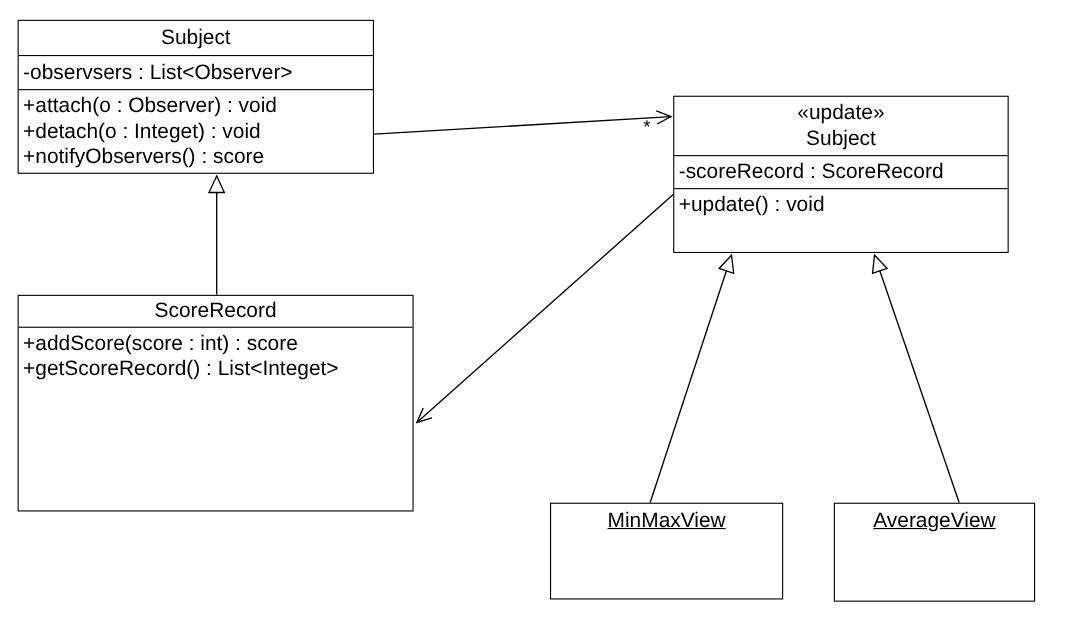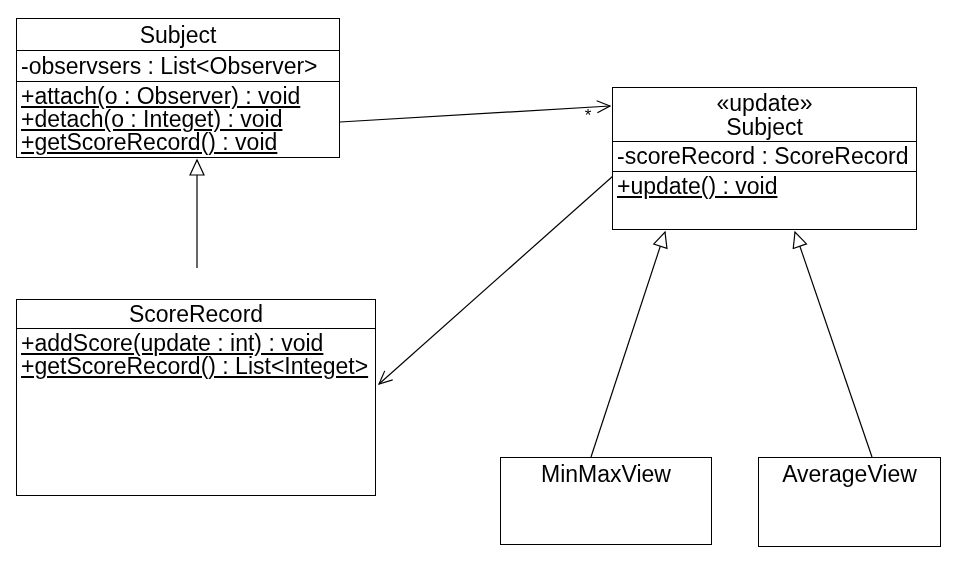--- a/index.html
+++ b/index.html
@@ -27,51 +27,51 @@
     display: flex;
     flex-direction: column;
   }
   .compartment { box-sizing: border-box; overflow: hidden; }
   .compartment + .compartment { border-top: 1.4px solid #000000; }
   .title {
     text-align: center;
     display: flex;
     flex-direction: column;
     justify-content: center;
-    font-size: 23px;
+    font-size: 19px;
     line-height: 24px;
   }
   .attrs {
     display: flex;
     flex-direction: column;
     justify-content: center;
     padding: 0 4px;
   }
-  .methods { flex: 1; padding: 3px 4px; text-decoration: underline; }
-  .member { font-size: 23px; line-height: 23px; white-space: nowrap; }
+  .methods { flex: 1; padding: 3px 4px; }
+  .member { font-size: 19px; line-height: 23px; white-space: nowrap; }
 
   
   #cls-subject { left: 16px; top: 18px; width: 324px; height: 140px; }
   #cls-subject .title { height: 31px; }
   #cls-subject .attrs { height: 31px; }
 
   
   #cls-observer { left: 612px; top: 87px; width: 305px; height: 143px; }
   #cls-observer .title { height: 53px; }
   #cls-observer .attrs { height: 30px; }
 
   
-  #cls-scorerecord { left: 16px; top: 268px; width: 360px; height: 197px; margin-top: 31px; }
+  #cls-scorerecord { left: 16px; top: 268px; width: 360px; height: 197px; }
   #cls-scorerecord .title { height: 28px; }
   #cls-scorerecord .attrs { height: 30px; }
 
   
   #cls-minmaxview { left: 500px; top: 457px; width: 212px; height: 88px; }
   #cls-averageview { left: 758px; top: 457px; width: 183px; height: 90px; }
-  .simple .title { justify-content: flex-start; padding-top: 4px; height: 100%; }
+  .simple .title { justify-content: flex-start; padding-top: 4px; height: 100%; text-decoration: underline; }
 
   .mult-label {
     font-family: "Liberation Sans", sans-serif;
     font-size: 17px;
     fill: #000000;
   }
 </style>
 </head>
 <body>
 
@@ -112,21 +112,21 @@
   <div class="uml-class" id="cls-subject">
     <div class="compartment title">
       <span>Subject</span>
     </div>
     <div class="compartment attrs">
       <div class="member">-observsers : List&lt;Observer&gt;</div>
     </div>
     <div class="compartment methods">
       <div class="member">+attach(o : Observer) : void</div>
       <div class="member">+detach(o : Integet) : void</div>
-      <div class="member">+getScoreRecord() : void</div>
+      <div class="member">+notifyObservers() : score</div>
     </div>
   </div>
 
   <div class="uml-class" id="cls-observer">
     <div class="compartment title">
       <span>«update»</span>
       <span>Subject</span>
     </div>
     <div class="compartment attrs">
       <div class="member">-scoreRecord : ScoreRecord</div>
@@ -134,21 +134,21 @@
     <div class="compartment methods">
       <div class="member">+update() : void</div>
     </div>
   </div>
 
   <div class="uml-class" id="cls-scorerecord">
     <div class="compartment title">
       <span>ScoreRecord</span>
     </div>
     <div class="compartment methods">
-      <div class="member">+addScore(update : int) : void</div>
+      <div class="member">+addScore(score : int) : score</div>
       <div class="member">+getScoreRecord() : List&lt;Integet&gt;</div>
     </div>
   </div>
 
   <div class="uml-class simple" id="cls-minmaxview">
     <div class="compartment title">
       <span>MinMaxView</span>
     </div>
   </div>
 

